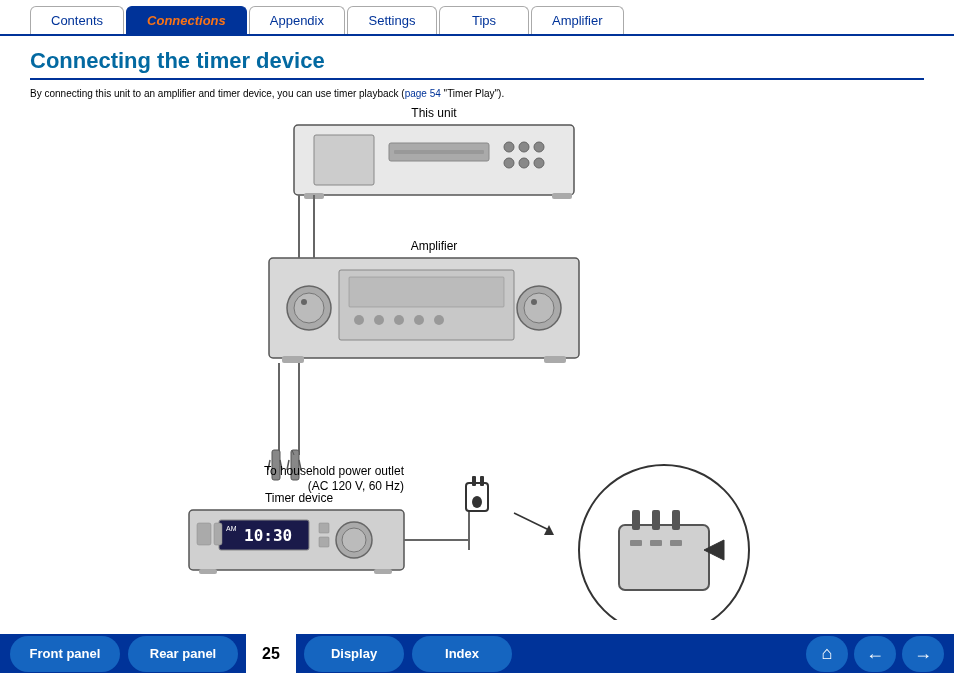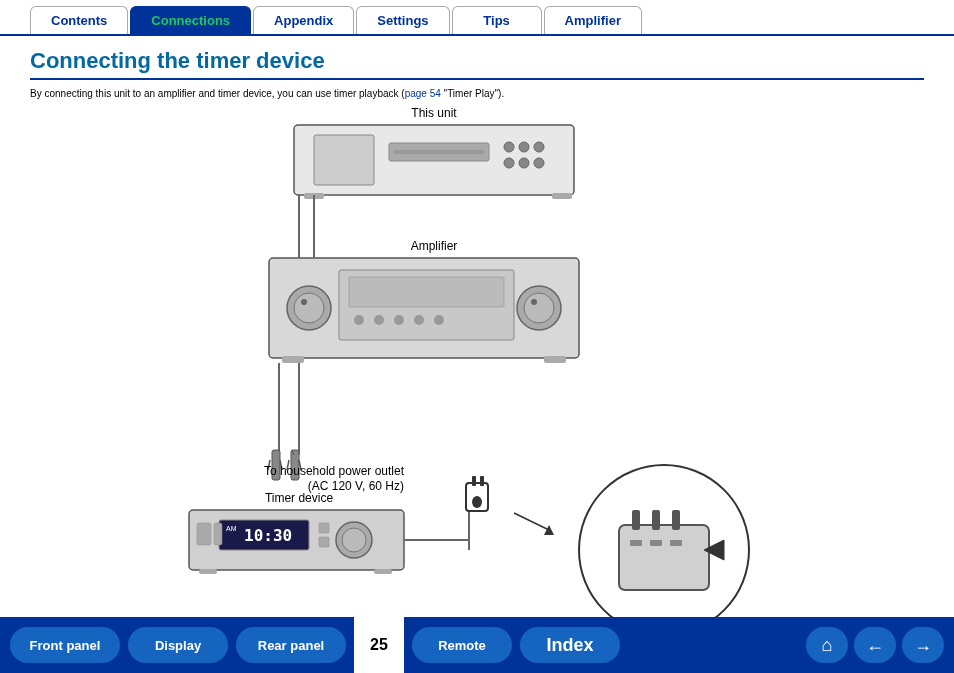--- a/index.html
+++ b/index.html
@@ -26,27 +26,27 @@
       border: 1px solid #aaa;
       border-bottom: none;
       background: #fff;
       cursor: pointer;
       font-size: 13px;
       color: #003399;
       border-radius: 6px 6px 0 0;
       margin-right: 2px;
       min-width: 90px;
       text-align: center;
-      font-weight: bold;
     }
     .nav-tab.active {
       background: #003399;
-      color: #22c55e;
+      color: #f97316;
       font-weight: bold;
       border-color: #003399;
+      font-style: italic;
     }
 
     
     .content-area {
       padding: 12px 30px 0 30px;
     }
     .page-title {
       font-size: 22px;
       font-weight: bold;
       border-bottom: 2px solid #003399;
@@ -193,33 +193,32 @@
 
       <rect x="626" y="445" width="12" height="6" rx="1" fill="#888"></rect>
       <rect x="646" y="445" width="12" height="6" rx="1" fill="#888"></rect>
       <rect x="666" y="445" width="12" height="6" rx="1" fill="#888"></rect>
 
       <polygon points="700,455 720,445 720,465" fill="#333" stroke="#333" stroke-width="1"></polygon>
 
     </svg>
   </div>
 
-  <div style="position:absolute; bottom:0; left:0; width:954px; height:56px; background:#003399; display:flex; align-items:center;">
+  <div style="position:absolute; bottom:0; left:0; width:954px; height:39px; background:#003399; display:flex; align-items:center;">
 
     <div style="background:#1565c0; color:#fff; font-weight:bold; font-size:13px; padding:8px 0; cursor:pointer; text-align:center; border-radius:20px; margin-left:10px; min-width:110px; height:36px; display:flex; align-items:center; justify-content:center;">Front panel</div>
 
+
+    <div style="background:#1565c0; color:#fff; font-weight:bold; font-size:13px; padding:11px 0; cursor:pointer; text-align:center; border-radius:20px; margin-left:8px; min-width:110px; height:36px; display:flex; align-items:center; justify-content:center;">Rear panel</div>
+
+    <div style="background:#fff; color:#000; font-size:16px; font-weight:bold; min-width:50px; height:100%; display:flex; align-items:center; justify-content:center; margin-left:8px;text-align:right;">25</div>
+
     <div style="background:#1565c0; color:#fff; font-weight:bold; font-size:13px; padding:8px 0; cursor:pointer; text-align:center; border-radius:20px; margin-left:8px; min-width:100px; height:36px; display:flex; align-items:center; justify-content:center;">Display</div>
 
-    <div style="background:#1565c0; color:#fff; font-weight:bold; font-size:13px; padding:11px 0; cursor:pointer; text-align:center; border-radius:20px; margin-left:8px; min-width:110px; height:36px; display:flex; align-items:center; justify-content:center;">Rear panel</div>
-
-    <div style="background:#fff; color:#000; font-size:16px; font-weight:bold; min-width:50px; height:100%; display:flex; align-items:center; justify-content:center; margin-left:8px;text-align:right;">25</div>
-
-    <div style="background:#1565c0; color:#fff; font-weight:bold; font-size:13px; padding:8px 0; cursor:pointer; text-align:center; border-radius:20px; margin-left:8px; min-width:100px; height:36px; display:flex; align-items:center; justify-content:center;">Remote</div>
-
-    <div style="background:#1565c0; color:#fff; font-weight:bold; font-size:18px; padding:8px 0; cursor:pointer; text-align:center; border-radius:20px; margin-left:8px; min-width:100px; height:36px; display:flex; align-items:center; justify-content:center;">Index</div>
+    <div style="background:#1565c0; color:#fff; font-weight:bold; font-size:13px; padding:8px 0; cursor:pointer; text-align:center; border-radius:20px; margin-left:8px; min-width:100px; height:36px; display:flex; align-items:center; justify-content:center;">Index</div>
 
     <div style="flex:1;"></div>
 
     <div style="background:#1565c0; color:#fff; width:42px; height:36px; border-radius:20px; display:flex; align-items:center; justify-content:center; margin-right:6px; cursor:pointer; font-size:18px;">
       <span>⌂</span>
     </div>
     <div style="background:#1565c0; color:#fff; width:42px; height:36px; border-radius:20px; display:flex; align-items:center; justify-content:center; margin-right:6px; cursor:pointer; font-size:18px;">
       <span>←</span>
     </div>
     <div style="background:#1565c0; color:#fff; width:42px; height:36px; border-radius:20px; display:flex; align-items:center; justify-content:center; margin-right:10px; cursor:pointer; font-size:18px;">

